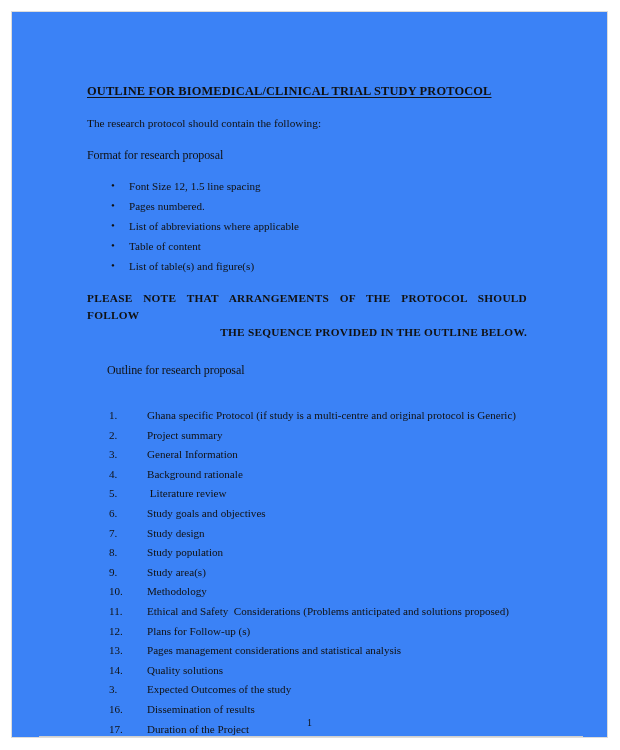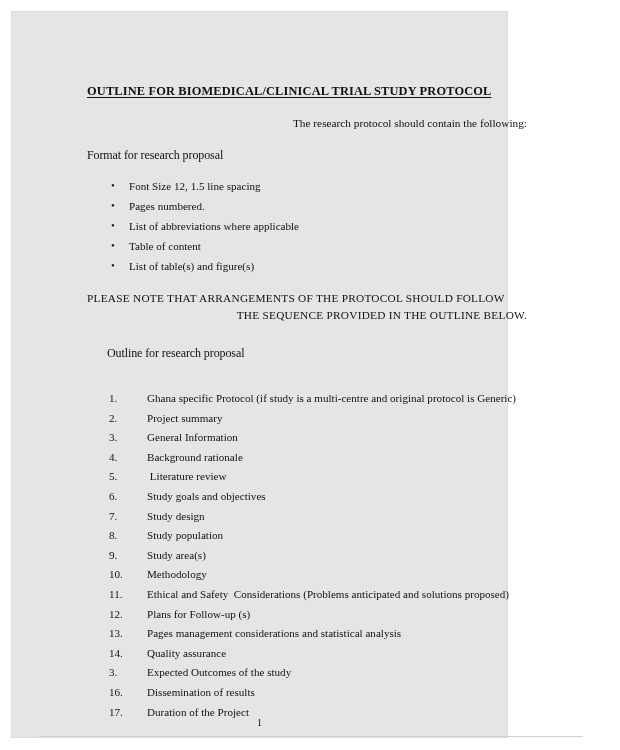--- a/index.html
+++ b/index.html
@@ -14,25 +14,25 @@
     font-family: "Liberation Serif", "DejaVu Serif", serif;
     color: #111111;
     overflow: hidden;
   }
 
   
   .page-frame {
     position: absolute;
     left: 11px;
     top: 11px;
-    width: 497px;
+    width: 597px;
     height: 727px;
     border: 1px solid #dcdcdc;
     box-sizing: border-box;
-    background: #e5e5e5;
+    background: #3b82f6;
   }
 
   .page-body {
     position: absolute;
     left: 75px;
     top: 72px;
     width: 440px;
   }
 
   
@@ -42,21 +42,20 @@
     letter-spacing: 0.15px;
     text-decoration: underline;
     text-underline-offset: 2px;
     margin: 0;
     white-space: nowrap;
   }
 
   .intro-line {
     font-size: 11.3px;
     margin: 18px 0 0 0;
-    text-align: right;
   }
 
   
   .section-heading {
     font-weight: normal;
     font-size: 12px;
     margin: 19px 0 0 0;
     letter-spacing: -0.1px;
   }
 
@@ -80,21 +79,21 @@
   .bullet-list li::before {
     content: "\2022";
     position: absolute;
     left: 24px;
     top: -1px;
     font-size: 11px;
   }
 
   
   .notice {
-    font-weight: normal;
+    font-weight: bold;
     font-size: 11.3px;
     line-height: 17px;
     letter-spacing: 0.25px;
     text-align: justify;
     margin: 14px 0 0 0;
   }
   .notice .nlast {
     
     display: block;
     text-align: right;
@@ -184,21 +183,21 @@
       <li><span class="num">4.</span><span>Background rationale</span></li>
       <li><span class="num">5.</span><span> Literature review</span></li>
       <li><span class="num">6.</span><span>Study goals and objectives</span></li>
       <li><span class="num">7.</span><span>Study design</span></li>
       <li><span class="num">8.</span><span>Study population</span></li>
       <li><span class="num">9.</span><span>Study area(s)</span></li>
       <li><span class="num">10.</span><span>Methodology</span></li>
       <li><span class="num">11.</span><span>Ethical and Safety  Considerations (Problems anticipated and solutions proposed)</span></li>
       <li><span class="num">12.</span><span>Plans for Follow-up (s)</span></li>
       <li><span class="num">13.</span><span>Pages management considerations and statistical analysis</span></li>
-      <li><span class="num">14.</span><span>Quality assurance</span></li>
+      <li><span class="num">14.</span><span>Quality solutions</span></li>
       <li><span class="num">3.</span><span>Expected Outcomes of the study</span></li>
       <li><span class="num">16.</span><span>Dissemination of results</span></li>
       <li><span class="num">17.</span><span>Duration of the Project</span></li>
 
     </ol>
 
   </div>
 
   <div class="page-number">1</div>
 

